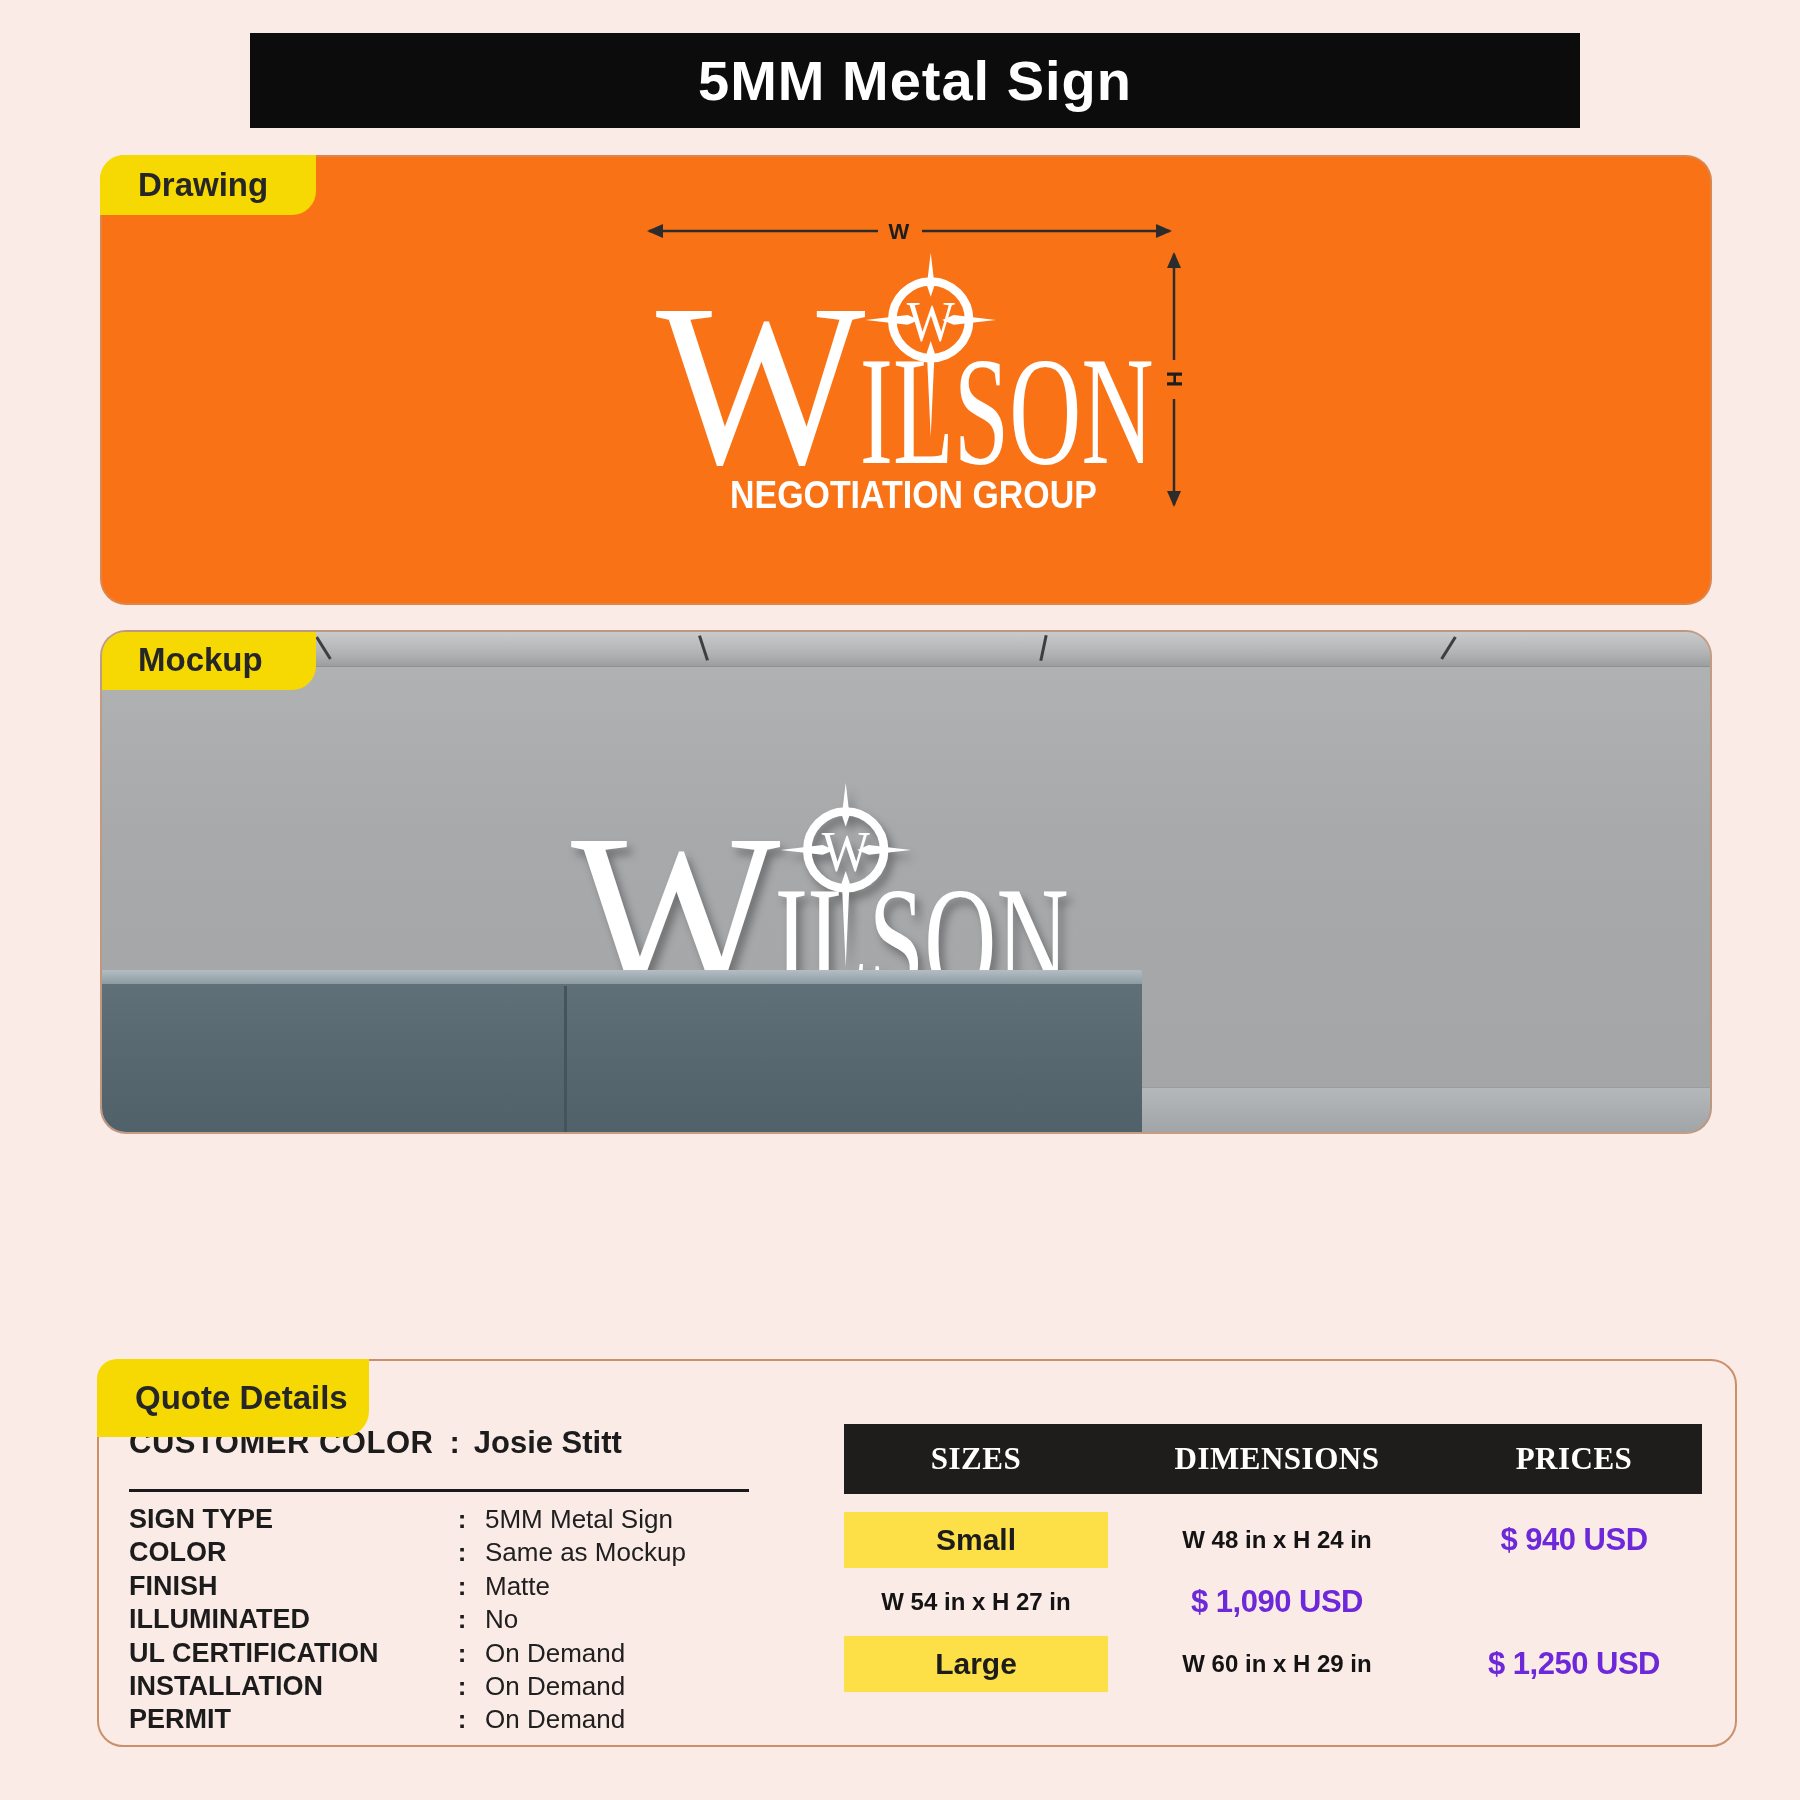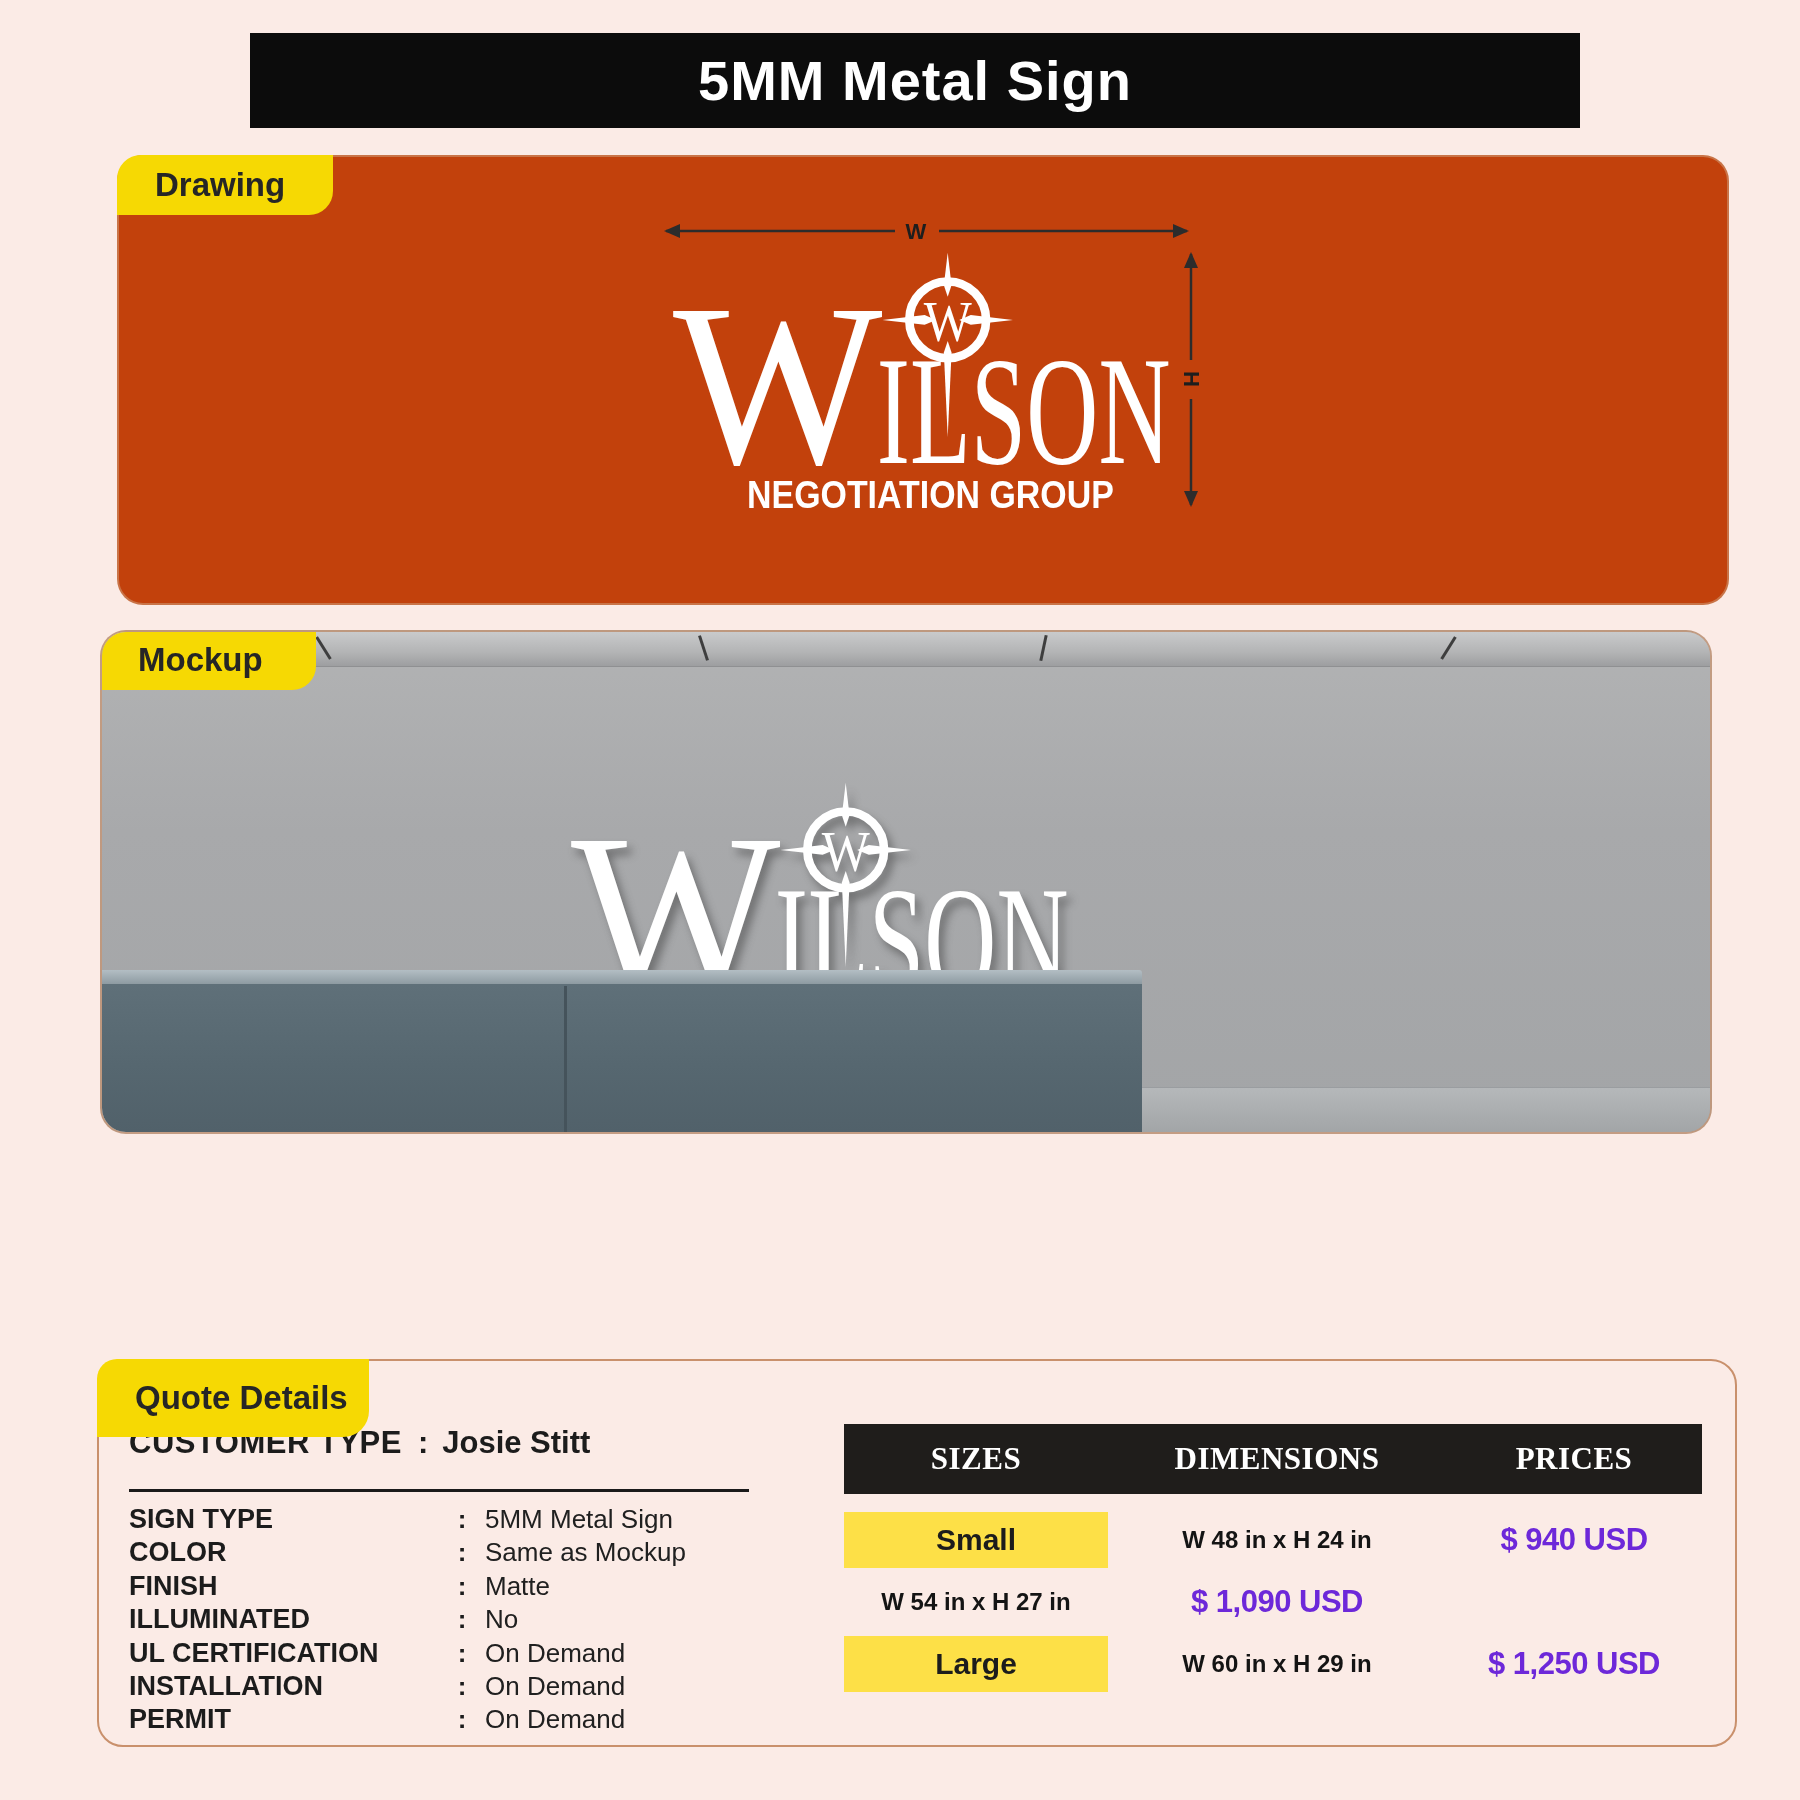--- a/index.html
+++ b/index.html
@@ -16,22 +16,22 @@
   .title-bar{
     position:absolute;left:250px;top:33px;width:1330px;height:95px;
     background:#0c0c0c;color:#ffffff;
     display:flex;align-items:center;justify-content:center;
     font-size:56px;font-weight:700;letter-spacing:1px;
   }
 
   
   .panel{position:absolute;border-radius:26px;box-sizing:border-box;}
   .drawing-panel{
-    left:117px;top:155px;width:1612px;height:450px;
-    background:#c2410c;
+    left:100px;top:155px;width:1612px;height:450px;
+    background:#f97316;
     border:2px solid rgba(205,145,105,.65);
   }
   .mockup-panel{
     left:100px;top:630px;width:1612px;height:504px;
     background:linear-gradient(180deg,#b2b3b4 0%,#a8a9ab 40%,#a3a5a7 100%);
     border:2px solid rgba(205,145,105,.65);
     overflow:hidden;
   }
   .quote-panel{
     left:97px;top:1359px;width:1640px;height:388px;
@@ -227,21 +227,21 @@
       <span>Mockup</span>
     </div>
   </section>
 
   <section class="panel quote-panel">
     <div class="tab tab-quote">
       <span>Quote Details</span>
     </div>
 
     <div class="customer-row">
-      <span class="customer-label">CUSTOMER TYPE</span>
+      <span class="customer-label">CUSTOMER COLOR</span>
       <span class="customer-colon">:</span>
       <span class="customer-name">Josie Stitt</span>
     </div>
     <div class="cust-underline"></div>
 
     <div class="details-grid">
       <span class="d-label">SIGN TYPE</span>
       <span class="d-colon">:</span>
       <span class="d-value">5MM Metal Sign</span>
 

